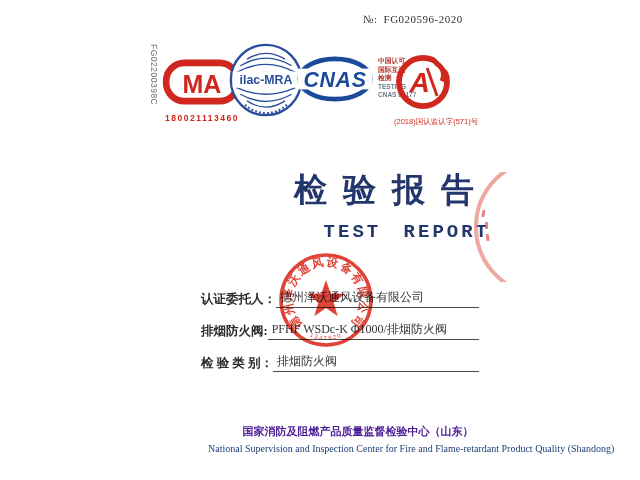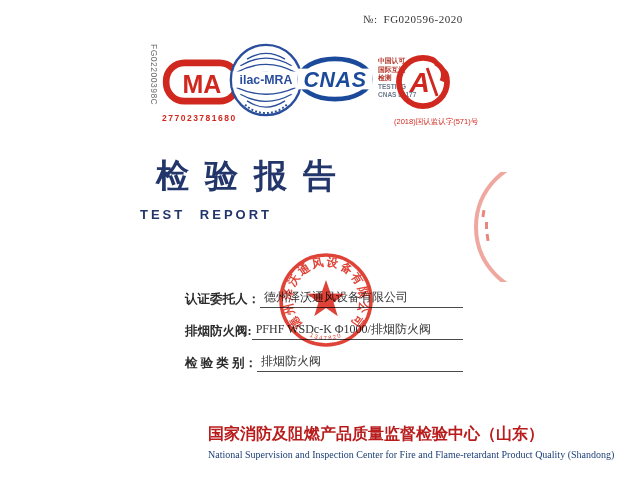--- a/index.html
+++ b/index.html
@@ -6,49 +6,49 @@
   .page{position:relative;width:640px;height:480px;background:#ffffff;overflow:hidden;
         font-family:"Liberation Sans","DejaVu Sans",sans-serif;color:#222;}
   
   .report-no{position:absolute;top:13px;left:363px;font-size:11px;color:#333;
              font-family:"Liberation Serif","DejaVu Serif",serif;letter-spacing:.5px;}
   .report-no .num{margin-left:6px;margin-top:36px;}
   
   .side-code{position:absolute;top:44px;left:149px;height:70px;
              writing-mode:vertical-rl;font-size:8.5px;color:#6d6d6d;letter-spacing:.5px;}
   
-  .cma{position:absolute;top:57px;left:162px;width:80px;}
+  .cma{position:absolute;top:57px;left:162px;width:80px;text-align:center;}
   .cma-num{font-size:8.5px;color:#d0281e;letter-spacing:1.5px;margin-top:2px;font-weight:bold;}
   .ilac{position:absolute;top:42px;left:228px;text-align:center;}
   .cnas{position:absolute;top:55px;left:296px;text-align:right;}
   .cnas-text{position:absolute;top:57px;left:378px;width:60px;line-height:8.5px;}
   .cnas-text .cn{font-size:6.8px;color:#b5382c;font-weight:bold;}
   .cnas-text .en{font-size:6.5px;color:#6b7b8d;font-weight:bold;}
   .cal{position:absolute;top:53px;left:394px;width:58px;text-align:center;}
   .cal-cap{font-size:7.5px;color:#d0281e;margin-top:2px;white-space:nowrap;}
   
-  .title-wrap{position:absolute;top:154px;left:140px;width:350px;text-align:left;}
+  .title-wrap{position:absolute;top:168px;left:140px;width:350px;text-align:right;}
   .title-cn{font-size:33px;font-weight:bold;color:#23366b;letter-spacing:16px;padding-left:16px;
             font-family:"Liberation Serif","DejaVu Serif",serif;}
-  .title-en{font-size:13px;font-weight:bold;color:#23366b;letter-spacing:3px;word-spacing:8px;
-            margin-top:8px;font-family:Liberation Sans, sans-serif;}
+  .title-en{font-size:19px;font-weight:bold;color:#23366b;letter-spacing:3px;word-spacing:8px;
+            margin-top:8px;font-family:Liberation Mono, monospace;}
   
-  .fields{position:absolute;top:290px;left:185px;width:278px;}
+  .fields{position:absolute;top:290px;left:201px;width:278px;}
   .field-row{display:flex;align-items:flex-end;height:18px;margin-bottom:14px;
              font-family:"Liberation Serif","DejaVu Serif",serif;}
   .field-label{font-size:12.5px;color:#2b2b2b;font-weight:600;white-space:nowrap;flex:0 0 auto;}
   .field-value{flex:1 1 auto;font-size:12px;color:#333;border-bottom:1px solid #4a4a4a;
                padding:0 2px 1px 4px;white-space:nowrap;}
   
   .stamp{position:absolute;top:235px;left:261px;mix-blend-mode:multiply;opacity:.92;}
   .edge-stamp{position:absolute;top:172px;left:452px;overflow:hidden;opacity:.75;}
   
   .footer-logo{position:absolute;top:419px;left:140px;}
   .footer-org{position:absolute;top:424px;left:208px;width:300px;text-align:center;}
-  .footer-cn{font-size:16px;font-weight:bold;color:#b91c1c;white-space:nowrap;
+  .footer-cn{font-size:11px;font-weight:bold;color:#4c1d95;white-space:nowrap;
              font-family:"Liberation Serif","DejaVu Serif",serif;}
   .footer-en{font-size:10px;color:#1c3f77;margin-top:4px;white-space:nowrap;
              font-family:"Liberation Serif","DejaVu Serif",serif;}
   svg text{font-family:"Liberation Sans","DejaVu Sans",sans-serif;}
 </style>
 </head>
 <body>
 
 <div class="page">
 
@@ -57,21 +57,21 @@
   </div>
 
   <div class="side-code">FG02200398C</div>
 
   <div class="cma">
     <svg width="80" height="50" viewBox="0 0 96 58">
       <rect x="5" y="6" width="86" height="46" rx="22" fill="none" stroke="#d0281e" stroke-width="8"></rect>
       <rect x="84" y="16" width="12" height="9" fill="#ffffff"></rect>
       <text x="48" y="42" font-size="30" font-weight="900" fill="#d0281e" text-anchor="middle">MA</text>
     </svg>
-    <div class="cma-num">277023781680</div>
+    <div class="cma-num">180021113460</div>
   </div>
 
   <div class="ilac">
     <svg width="76" height="76" viewBox="0 0 80 80">
       <circle cx="40" cy="40" r="37" fill="#ffffff" stroke="#2a4e9c" stroke-width="2.5"></circle>
       <path d="M20 18 Q40 6 60 18" fill="none" stroke="#2a4e9c" stroke-width="1.4"></path>
       <path d="M13 25 Q40 9 67 25" fill="none" stroke="#2a4e9c" stroke-width="1.4"></path>
       <path d="M9 32 Q40 15 71 32" fill="none" stroke="#2a4e9c" stroke-width="1.4"></path>
       <path d="M7 40 Q40 24 73 40" fill="none" stroke="#2a4e9c" stroke-width="1.4"></path>
       <path d="M9 48 Q40 62 71 48" fill="none" stroke="#2a4e9c" stroke-width="1.4"></path>

